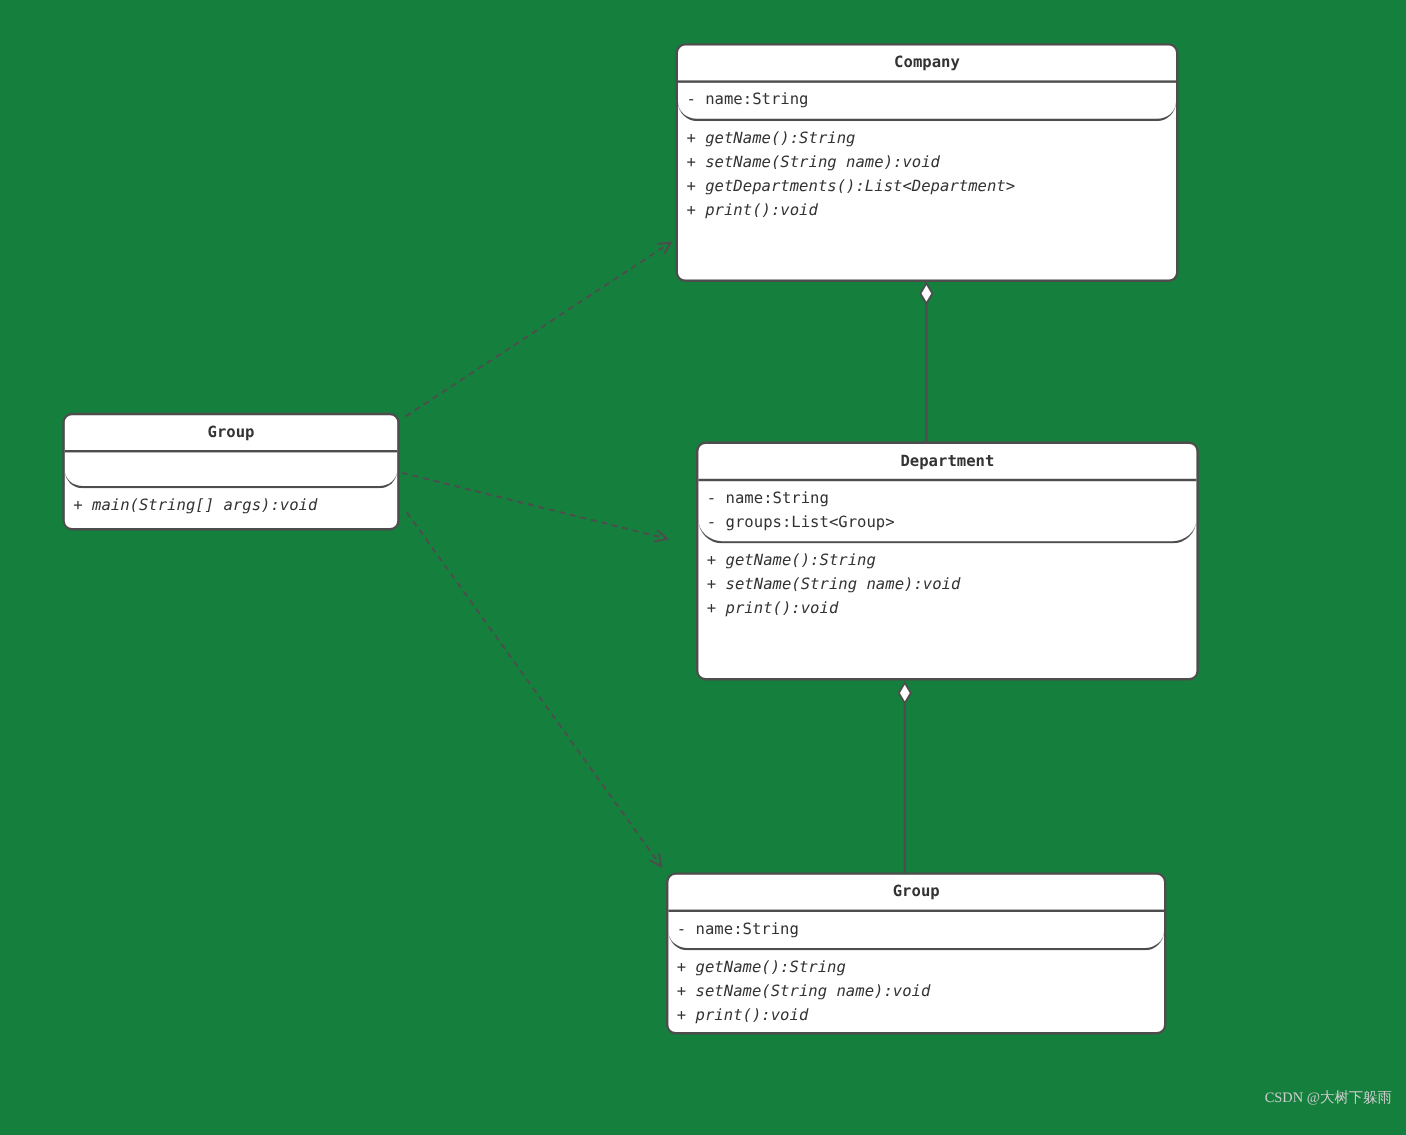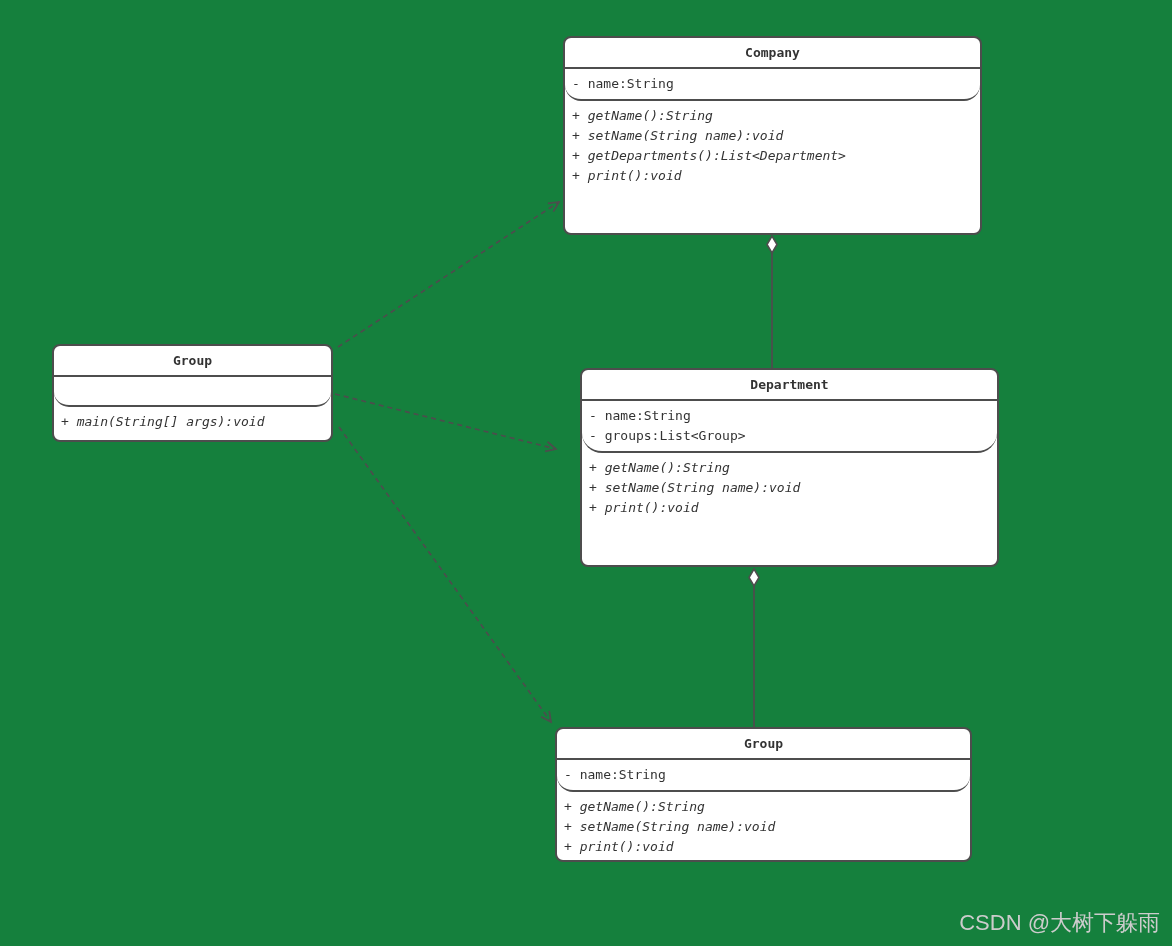--- a/index.html
+++ b/index.html
@@ -75,23 +75,23 @@
     padding: 0;
   }
   .class-row {
     font-size: 13px;
     line-height: 20px;
     white-space: pre;
   }
   .watermark {
     position: absolute;
     right: 12px;
-    bottom: 8px;
-    font-family: Liberation Sans, sans-serif;
-    font-size: 22px;
+    bottom: 23px;
+    font-family: Liberation Serif, serif;
+    font-size: 12px;
     color: #cccccc;
     z-index: 3;
   }
 </style>
 </head>
 <body>
 
 <div class="canvas">
 
   <svg class="connectors" width="1172" height="946" viewBox="0 0 1172 946" xmlns="http://www.w3.org/2000/svg">

